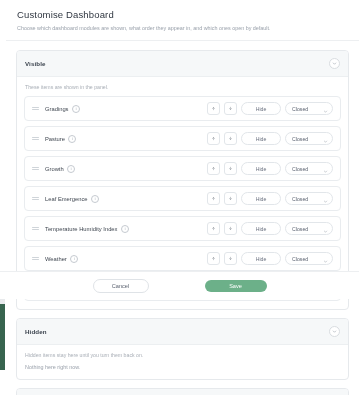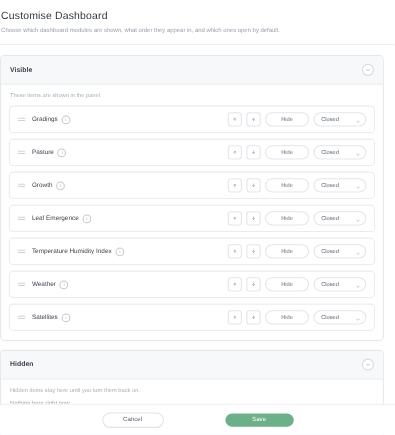--- a/index.html
+++ b/index.html
@@ -35,23 +35,23 @@
       #e4e6e9 208px, #e4e6e9 214px,
       #14492f 214px, #14492f 268px,
       #e4e6e9 268px, #e4e6e9 274px,
       #14492f 274px, #14492f 340px);
     opacity: .85;
   }
 
   .dialog {
     position: relative;
     width: 359px;
-    height: 395px;
+    height: 299px;
     box-sizing: border-box;
-    padding: 9px 10px 0 0;
+    padding: 9px 10px 0 16px;
     background: #ffffff;
   }
 
   .header { padding: 0 1px 8px 1px; }
   .title {
     font-size: 9.5px;
     font-weight: 400;
     color: #2f3640;
     letter-spacing: .15px;
     margin: 0 0 5px 0;

